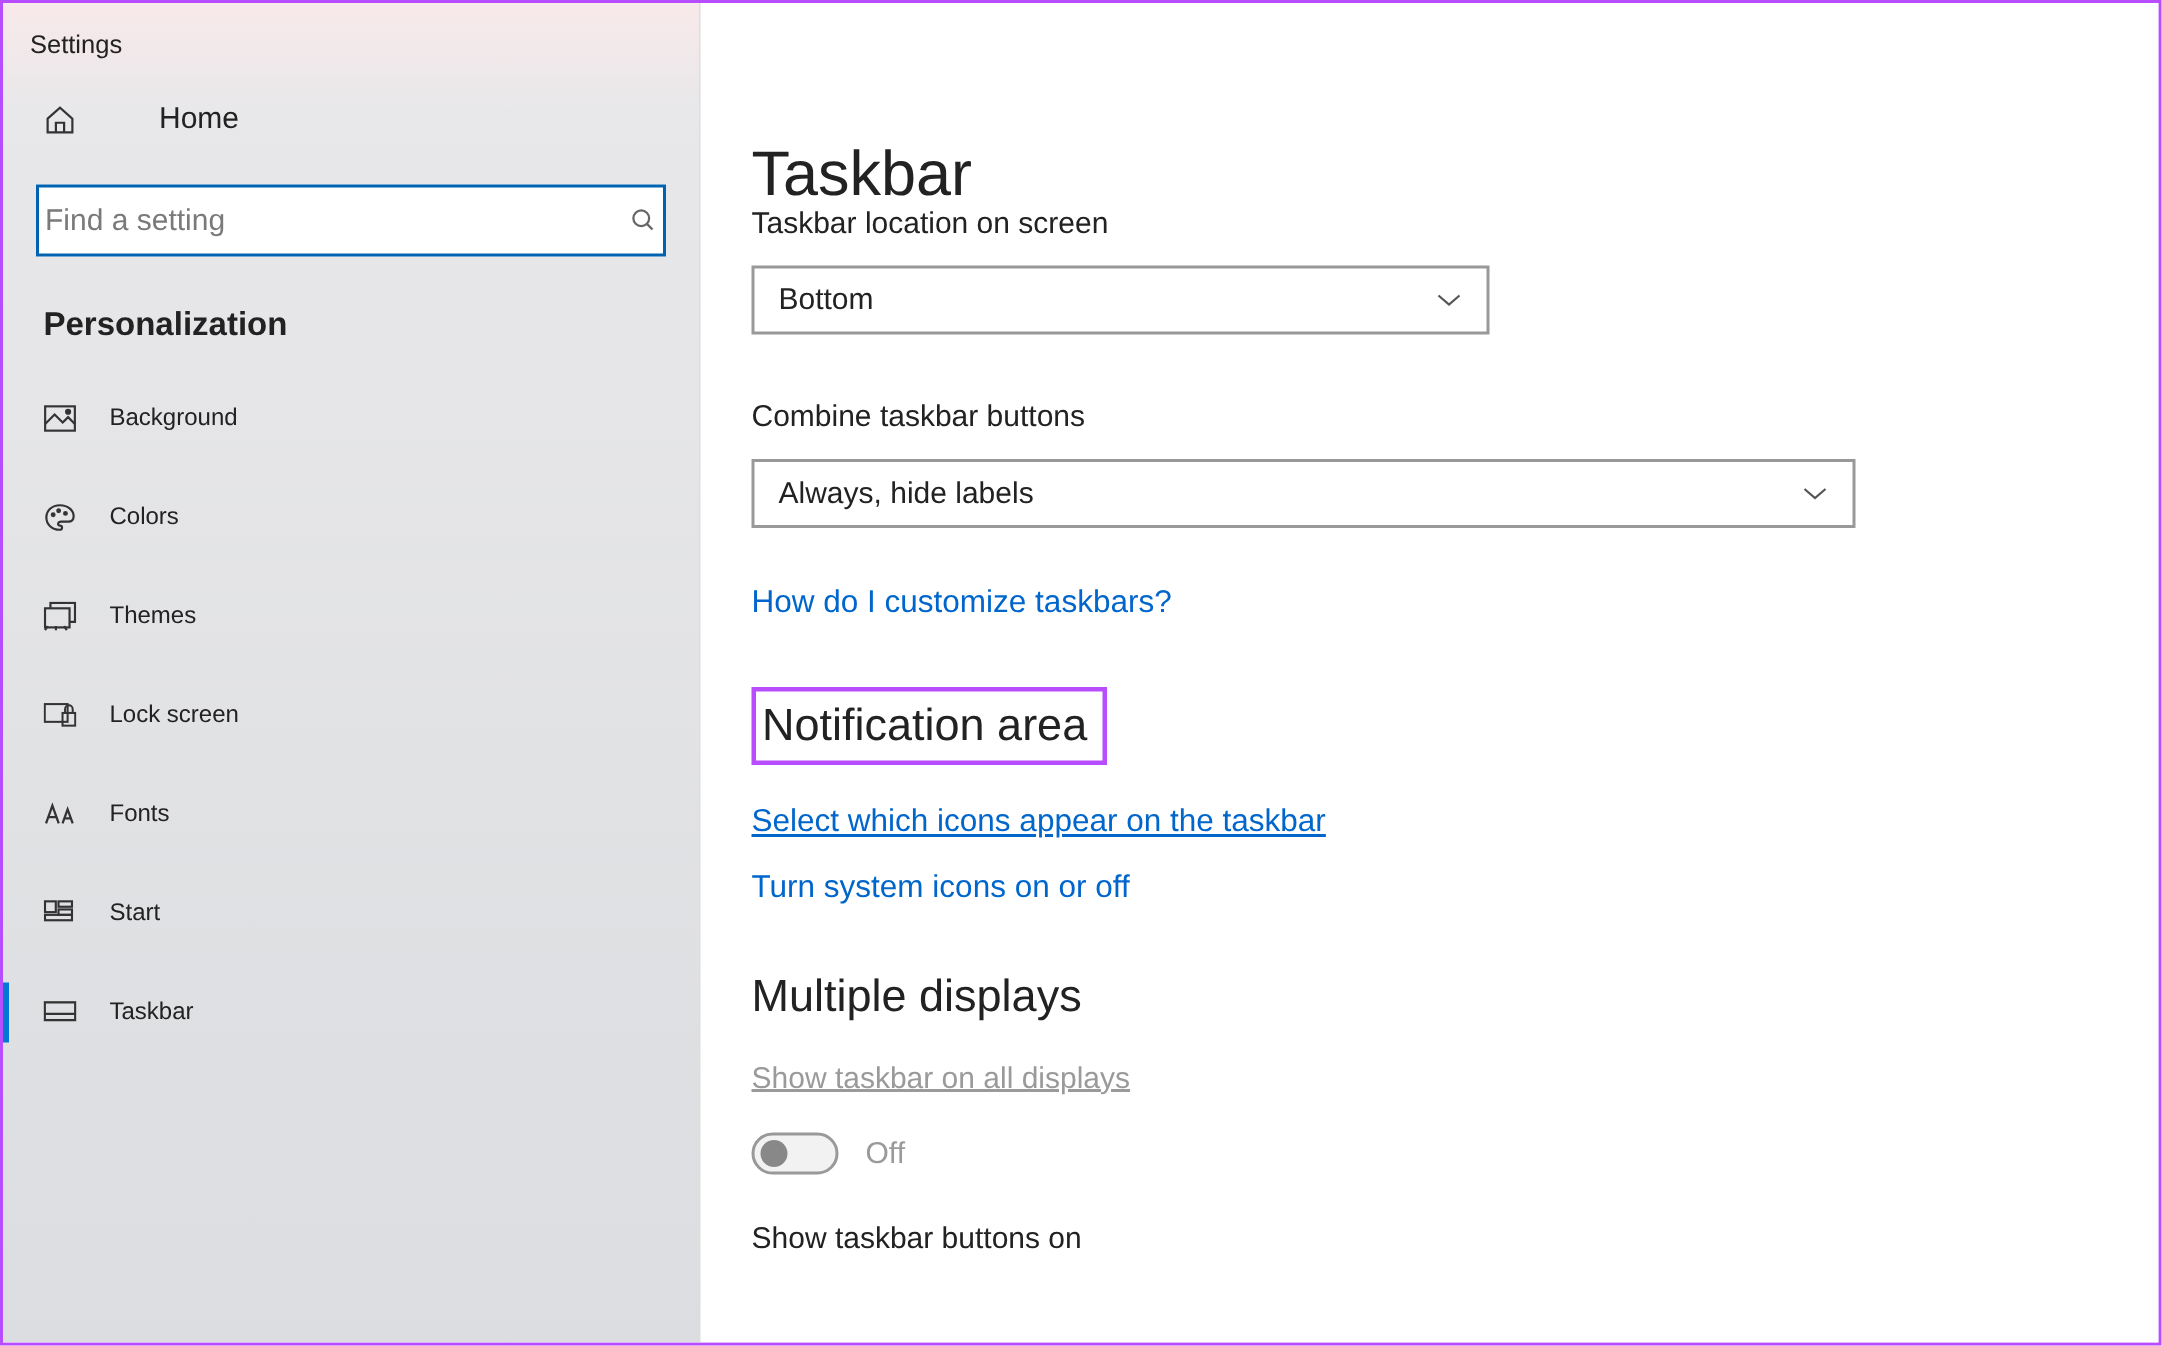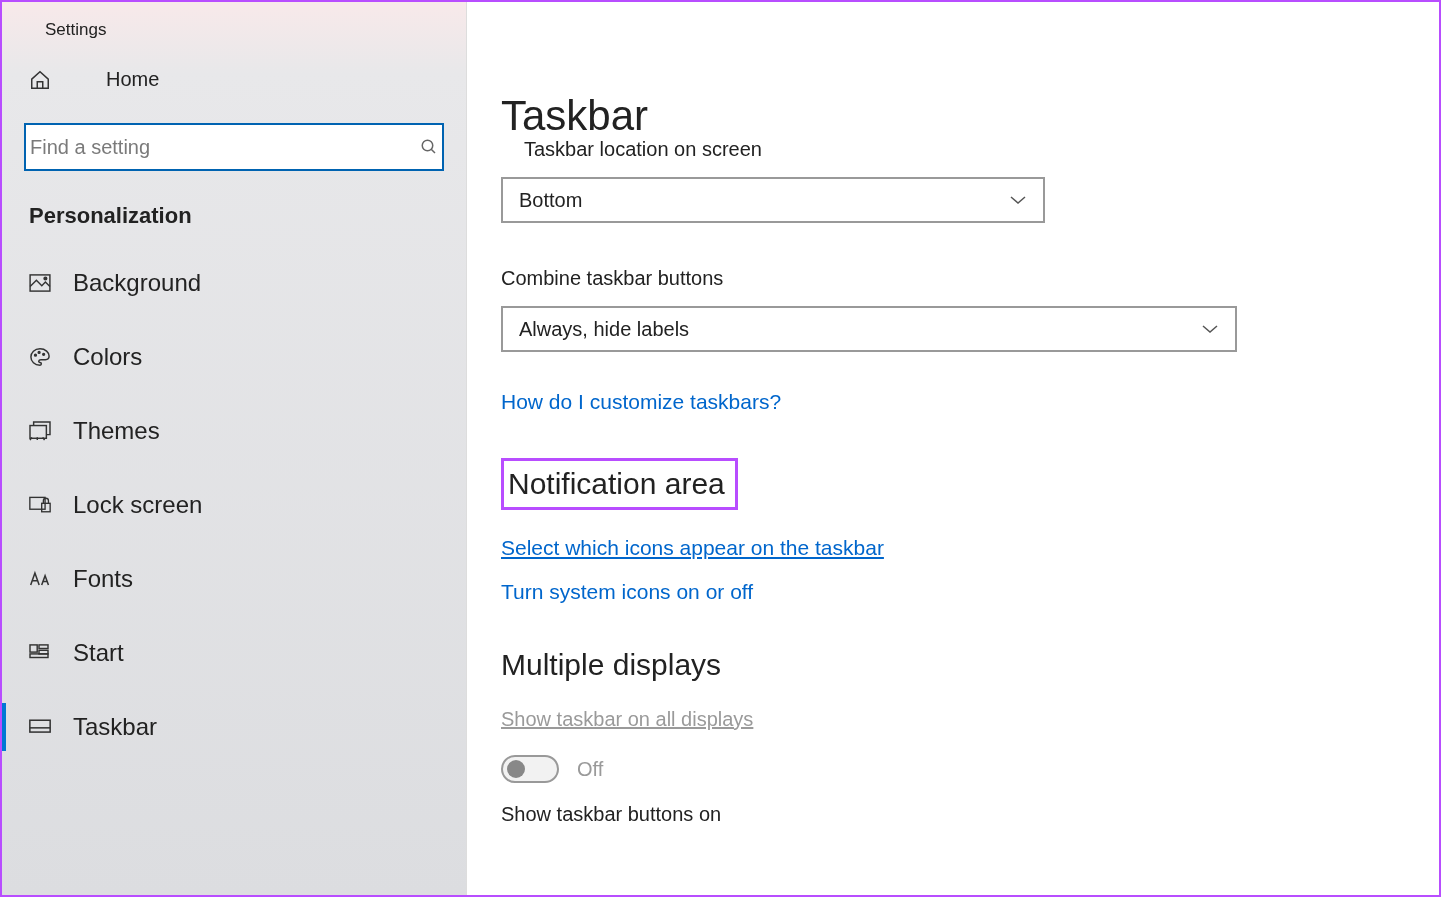--- a/index.html
+++ b/index.html
@@ -17,21 +17,21 @@
     }
     .sidebar {
       width: 465px;
       background: linear-gradient(to bottom, #f8e9ea 0%, #e8e8ea 8%, #dcdde0 100%);
       border-right: 1px solid #ddd;
       padding: 0;
       position: relative;
     }
     .app-title {
       font-size: 17px;
-      padding: 18px 43px 14px;
+      padding: 18px 18px 14px;
       color: #222;
     }
     .home-row {
       display: flex;
       align-items: center;
       padding: 14px 27px;
       cursor: pointer;
       margin-bottom: 18px;
       gap: 33px;
     }
@@ -64,21 +64,21 @@
     }
     .nav-item {
       display: flex;
       align-items: center;
       padding: 16px 27px;
       cursor: pointer;
       margin-bottom: 14px;
       position: relative;
     }
     .nav-item .icon { width: 22px; height: 20px; margin-right: 22px; display:flex; align-items:center; }
-    .nav-item .label { font-size: 24px; color: #222; }
+    .nav-item .label { font-size: 16px; color: #222; }
     .nav-item.active::before {
       content: "";
       position: absolute;
       left: -2px;
       top: 6px;
       bottom: 6px;
       width: 6px;
       background: #0078d4;
     }
     .main {
@@ -91,34 +91,34 @@
       font-size: 42px;
       font-weight: 400;
       margin-bottom: 4px;
       color: #222;
     }
     .group-label {
       font-size: 20px;
       color: #222;
       margin-bottom: 16px;
     }
-    .group-label.cut { margin-top: -6px; margin-left: 23px; }
+    .group-label.cut { margin-top: -6px; }
     .dropdown {
       display: flex;
       align-items: center;
       justify-content: space-between;
       border: 2px solid #999;
       height: 46px;
       padding: 0 16px;
       cursor: pointer;
       margin-bottom: 44px;
       font-size: 20px;
       color: #222;
     }
-    .dropdown.small { width: 544px; }
+    .dropdown.small { width: 492px; }
     .dropdown.large { width: 736px; margin-bottom: 38px; }
     .chev { color: #555; }
     .link {
       color: #0066cc;
       font-size: 21px;
       cursor: pointer;
       margin-bottom: 44px;
       display: block;
     }
     .link.tight { margin-bottom: 20px; text-decoration: underline; }
@@ -137,21 +137,21 @@
     .heading-box .section-heading { margin-bottom: 0; }
     .disabled-label {
       font-size: 20px;
       color: #9a9a9a;
       margin-bottom: 24px;
       text-decoration: underline;
     }
     .toggle-row {
       display: flex;
       align-items: center;
-      margin-bottom: 20px;
+      margin-bottom: 32px;
     }
     .toggle {
       width: 58px;
       height: 28px;
       border: 2px solid #999;
       border-radius: 14px;
       background: #f2f2f2;
       position: relative;
       margin-right: 18px;
       cursor: not-allowed;

